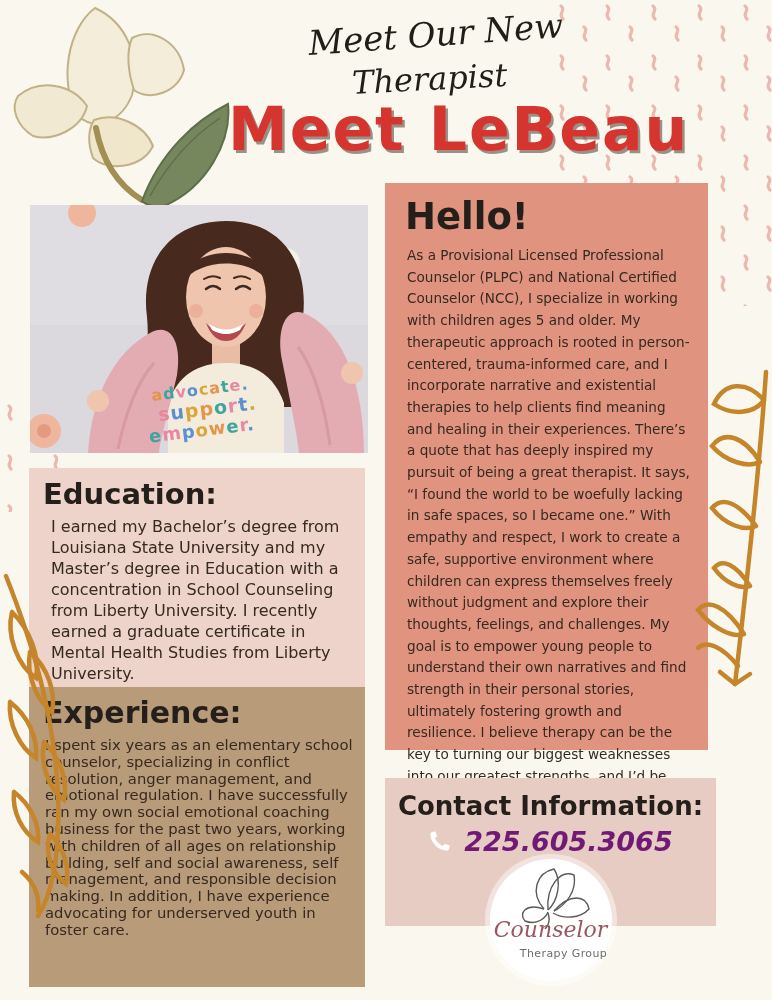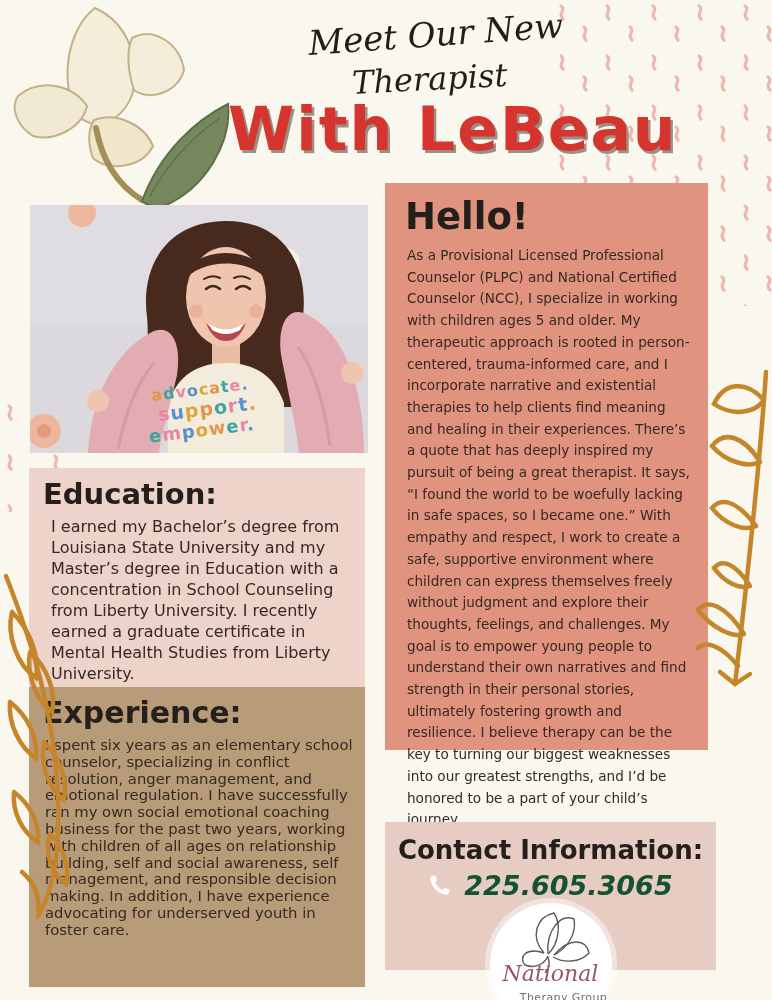--- a/index.html
+++ b/index.html
@@ -21,36 +21,36 @@
   #name-title{position:absolute;left:228px;top:94px;z-index:3;font-size:60px;font-weight:800;
               letter-spacing:2px;color:#D6342E;white-space:nowrap;
               text-shadow:2.5px 3px 0 rgba(74,58,49,.55);}
 
   
   .box{position:absolute;z-index:1;}
   #photo-box{left:30px;top:205px;width:338px;height:248px;background:#DBD8DD;z-index:2;overflow:hidden;}
   #edu-box{left:29px;top:468px;width:336px;height:252px;background:#EDD3CA;}
   #exp-box{left:29px;top:687px;width:336px;height:300px;background:#B89B78;}
   #hello-box{left:385px;top:183px;width:323px;height:567px;background:#E0937F;}
-  #contact-box{left:385px;top:778px;width:331px;height:148px;background:#E7CCC3;margin-top:44px;}
+  #contact-box{left:385px;top:778px;width:331px;height:148px;background:#E7CCC3;}
 
   h2{margin:0;font-weight:600;color:#241f1a;font-family:"DejaVu Sans",sans-serif;}
   #hello-box h2{font-size:37px;margin:12px 0 0 20px;}
   #edu-box h2{font-size:29px;margin:9px 0 0 14px;}
   #exp-box h2{font-size:30px;margin:8px 0 0 14px;}
   #contact-box h2{font-size:26px;text-align:center;margin-top:13px;}
 
   .body-text{color:#362921;}
   #hello-box p{margin:7px 16px 0 22px;font-size:13.6px;line-height:21.7px;}
   #edu-box p{margin:5px 14px 0 22px;font-size:16px;line-height:21px;}
   #exp-box p{margin:7px 12px 0 16px;font-size:14.8px;line-height:16.8px;}
 
   
   .phone-row{display:flex;align-items:center;justify-content:center;gap:12px;margin-top:5px;}
-  .phone-number{font-size:27px;font-weight:bold;font-style:italic;color:#14532d;}
+  .phone-number{font-size:27px;font-weight:bold;font-style:italic;color:#701a75;}
   .logo-circle{position:absolute;left:50%;transform:translateX(-50%);top:81px;width:122px;height:122px;
                background:#fff;border-radius:50%;box-shadow:0 0 0 5px rgba(255,255,255,.45);}
   .logo-name{position:absolute;width:100%;text-align:center;top:58px;
              font-family:"DejaVu Serif",serif;font-style:italic;font-size:22px;color:#9A5660;}
   .logo-tagline{position:absolute;width:100%;text-align:center;top:88px;
                 font-size:11px;color:#6e6e6e;letter-spacing:.4px;padding-left:26px;box-sizing:border-box;}
 
   
   .shirt-text{position:absolute;left:118px;top:176px;transform:rotate(-7deg);
               font-weight:bold;line-height:1.12;letter-spacing:1px;z-index:3;text-align:center;}
@@ -80,21 +80,21 @@
     <path d="M18,96 C40,78 72,84 87,106 C82,128 54,142 33,136 C17,126 10,108 18,96 Z" fill="#F1E9D2" stroke="#C2B187" stroke-width="2"></path>
     <path d="M132,38 C154,26 180,44 184,70 C178,92 150,102 134,90 C128,72 126,52 132,38 Z" fill="#F4EDDA" stroke="#C2B187" stroke-width="2"></path>
     <path d="M94,120 C116,112 144,124 153,146 C142,168 108,172 93,158 C88,144 88,130 94,120 Z" fill="#EFE6CC" stroke="#C2B187" stroke-width="2"></path>
     <path d="M96,128 C102,160 116,184 142,200" fill="none" stroke="#A28F55" stroke-width="6" stroke-linecap="round"></path>
     <path d="M142,201 C160,152 196,120 228,104 C232,142 206,188 164,206 C154,207 146,205 142,201 Z" fill="#76875E" stroke="#5D6E4A" stroke-width="2"></path>
     <path d="M150,196 C170,160 196,134 220,118" fill="none" stroke="#5D6E4A" stroke-width="1.5"></path>
   </svg>
 
   <div id="script1" class="script-line">Meet Our New</div>
   <div id="script2" class="script-line">Therapist</div>
-  <div id="name-title">With LeBeau</div>
+  <div id="name-title">Meet LeBeau</div>
 
   <div id="photo-box" class="box">
     <svg width="338" height="248" viewBox="0 0 338 248">
       <rect width="338" height="248" fill="#DBD8DE"></rect>
       <rect width="338" height="120" fill="#E0DDE2"></rect>
 
       <g>
         <circle cx="52" cy="8" r="14" fill="#EFB69E"></circle>
         <circle cx="255" cy="58" r="15" fill="#F4F1E6"></circle>
           <circle cx="255" cy="58" r="6" fill="#6E9B53"></circle>
@@ -166,21 +166,21 @@
     <div class="logo-circle">
       <svg width="122" height="70" viewBox="0 0 110 70">
         <g stroke="#5a5a5a" stroke-width="1.4" fill="none">
           <path d="M48,50 C34,34 40,14 58,10 C66,22 62,42 52,51"></path>
           <path d="M52,51 C50,28 64,10 78,16 C81,32 70,46 58,52"></path>
           <path d="M58,52 C74,34 90,36 93,50 C84,60 67,60 57,54"></path>
           <path d="M48,50 C30,44 22,54 29,62 C42,67 50,58 52,53"></path>
           <path d="M52,54 C54,60 53,66 49,70"></path>
         </g>
       </svg>
-      <div class="logo-name">National</div>
+      <div class="logo-name">Counselor</div>
       <div class="logo-tagline">Therapy Group</div>
     </div>
   </section>
 
   <svg id="gold-right" class="abs" width="86" height="326" viewBox="0 0 86 326">
     <g stroke="#C5862B" stroke-width="4.5" fill="none" stroke-linecap="round">
       <path d="M80,6 C75,80 64,190 49,318"></path>
       <path d="M78,34 C60,14 38,16 28,38 C46,50 68,48 78,34"></path>
       <path d="M74,96 C58,70 38,64 26,80 C40,96 62,102 74,96"></path>
       <path d="M70,160 C52,136 36,130 26,142 C38,158 58,166 70,160"></path>

